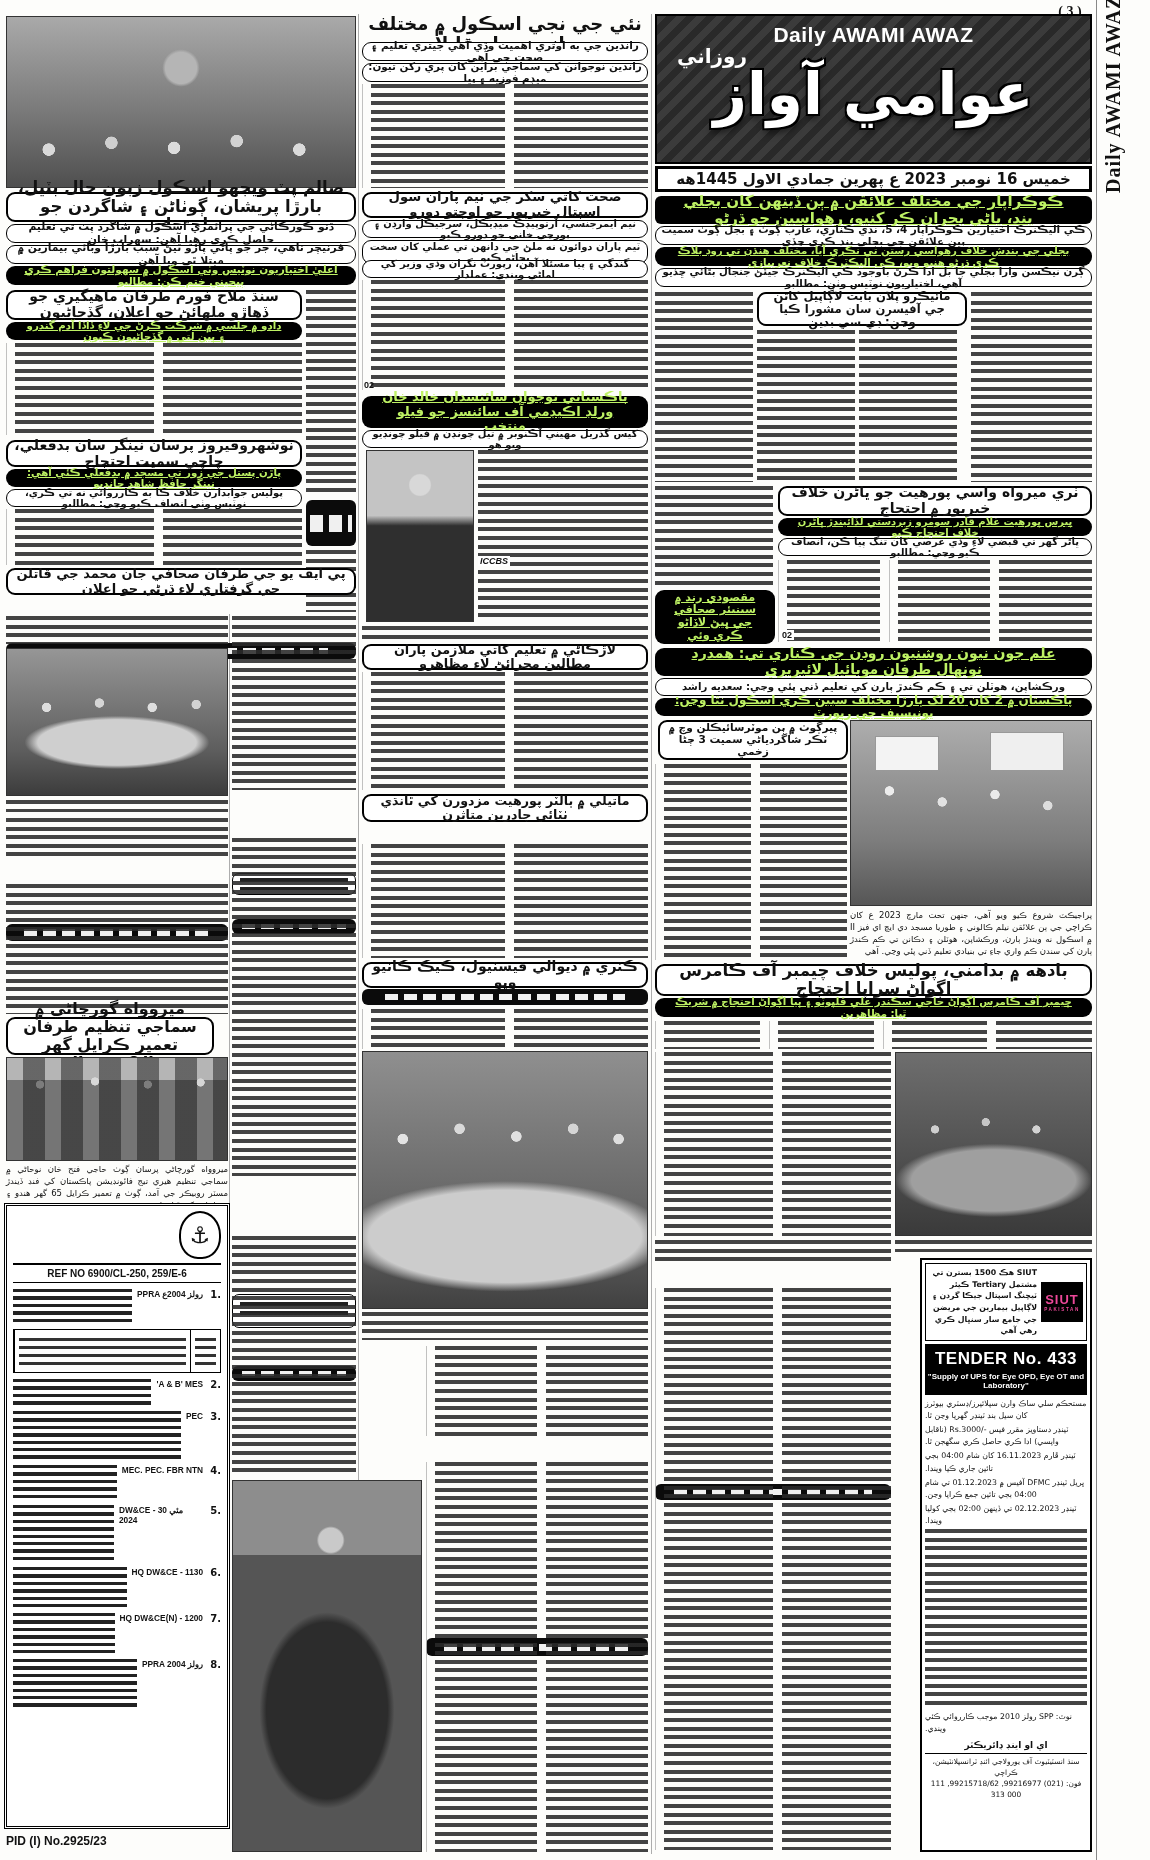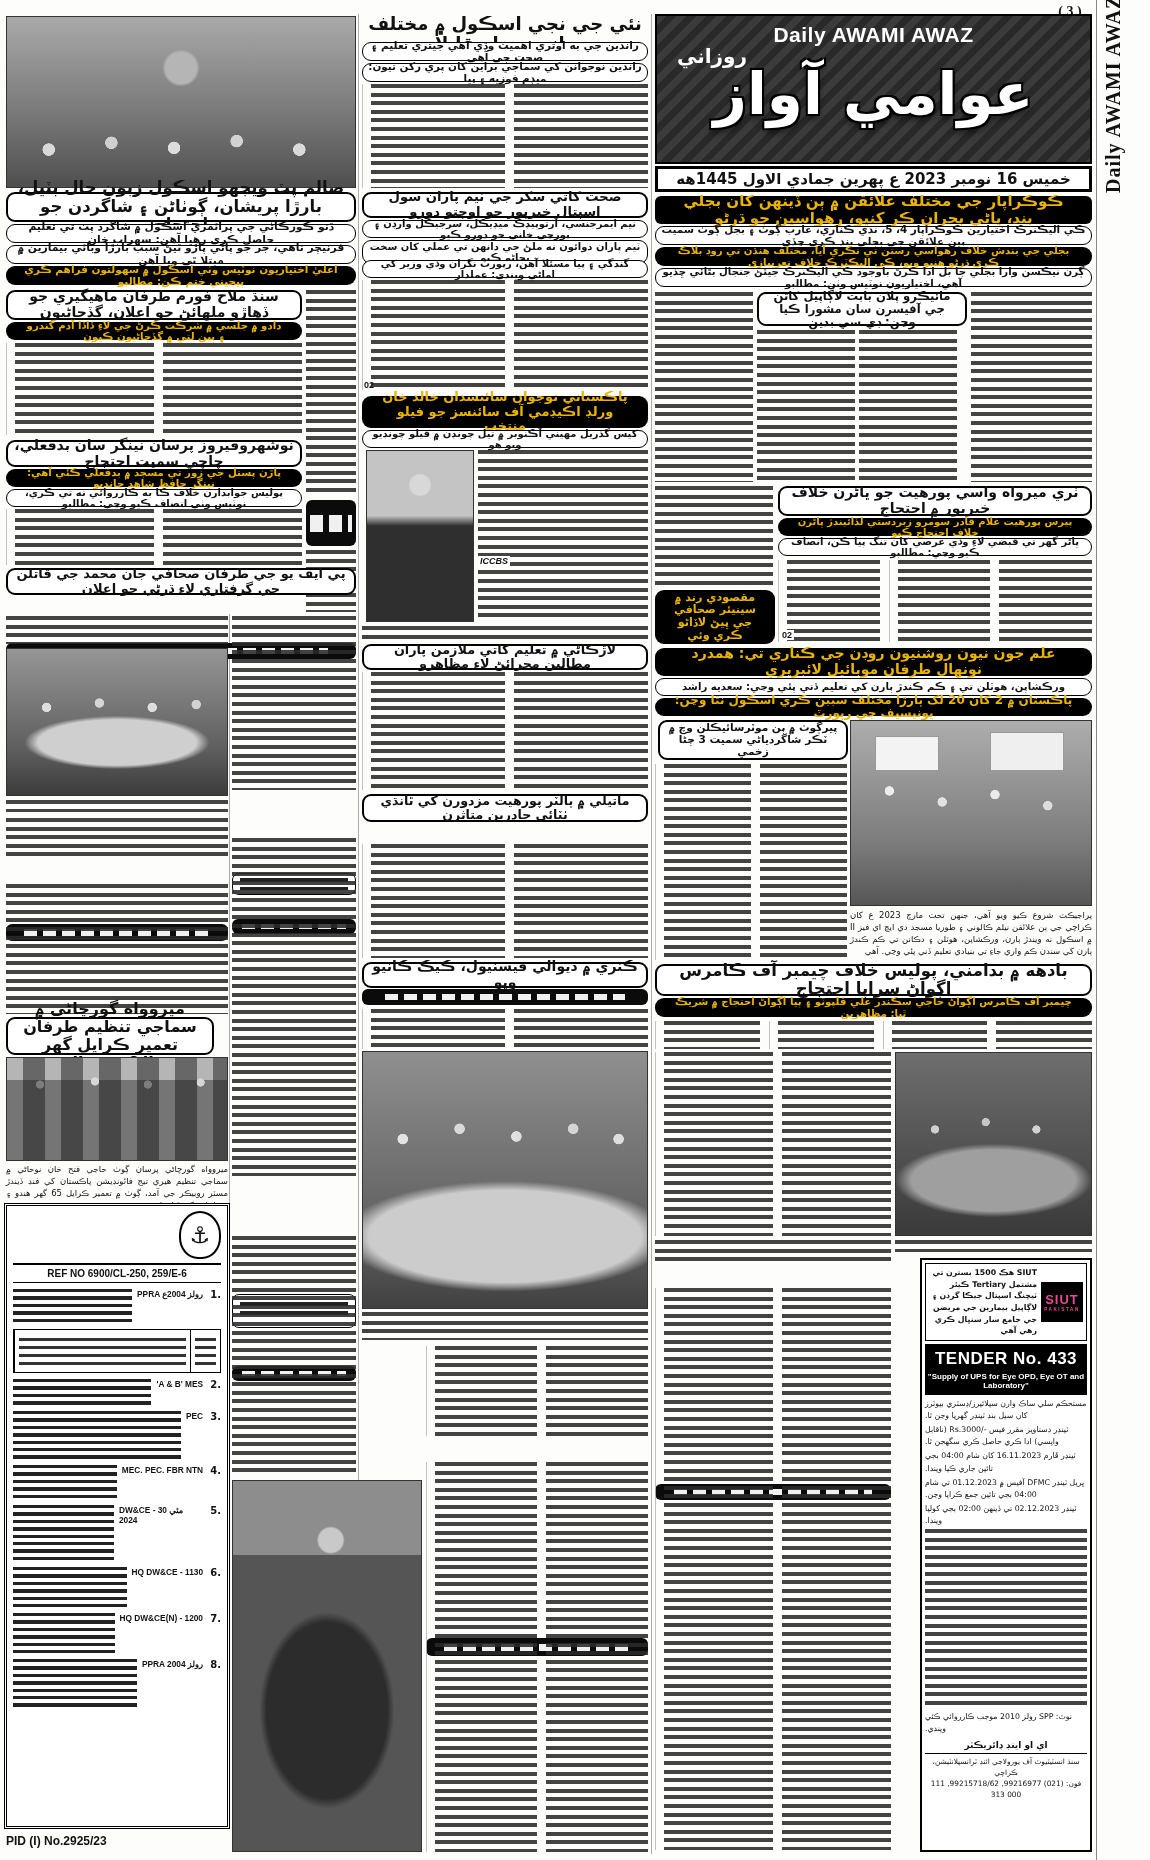--- a/index.html
+++ b/index.html
@@ -3,22 +3,22 @@
 <meta charset="utf-8">
 <style>
   html,body{margin:0;padding:0;}
   body{width:1150px;height:1860px;position:relative;background:#fdfdfb;color:#111;
        font-family:"DejaVu Sans",sans-serif;overflow:hidden;}
   .abs{position:absolute;box-sizing:border-box;}
   .rtl{direction:rtl;}
   
   .hb{border:2px solid #000;border-radius:9px;font-weight:bold;display:flex;align-items:center;
       justify-content:center;text-align:center;line-height:1.12;padding:0 5px;background:#fff;}
-  .hblk{background:#000;color:#eab308;border-radius:9px;font-weight:bold;display:flex;align-items:center;
-      justify-content:center;text-align:center;line-height:1.12;padding:0 17px;}
+  .hblk{background:#000;color:#bef264;border-radius:9px;font-weight:bold;display:flex;align-items:center;
+      justify-content:center;text-align:center;line-height:1.12;padding:0 17px;text-decoration:underline;}
   .hplain{font-weight:bold;text-align:center;line-height:1.1;}
   
   .gk{background-image:repeating-linear-gradient(to bottom,#2a2a2a 0,#2a2a2a 4px,transparent 4px,transparent 8.6px);opacity:.88;}
   .cols{display:flex;gap:9px;}
   .cols>div{flex:1;background-image:repeating-linear-gradient(to bottom,#2a2a2a 0,#2a2a2a 4px,transparent 4px,transparent 8.6px);opacity:.88;}
   .cols>div:not(:last-child){border-left:1px solid #b9b9b9;padding-left:8px;background-clip:content-box;}
   .gkb{background:#0b0b0b;border-radius:6px;position:relative;}
   .gkb::after{content:"";position:absolute;left:8%;right:8%;top:32%;height:38%;
       background-image:repeating-linear-gradient(to right,#f0f0f0 0 13px,transparent 13px 19px);}
   .bxgk{border:1.5px solid #000;border-radius:7px;position:relative;background:#fff;}

